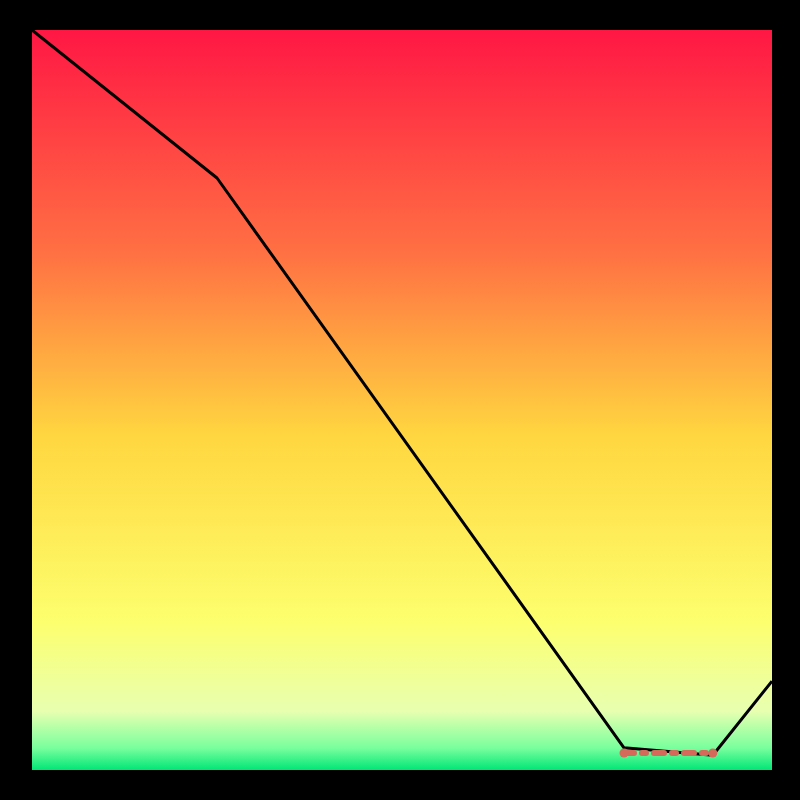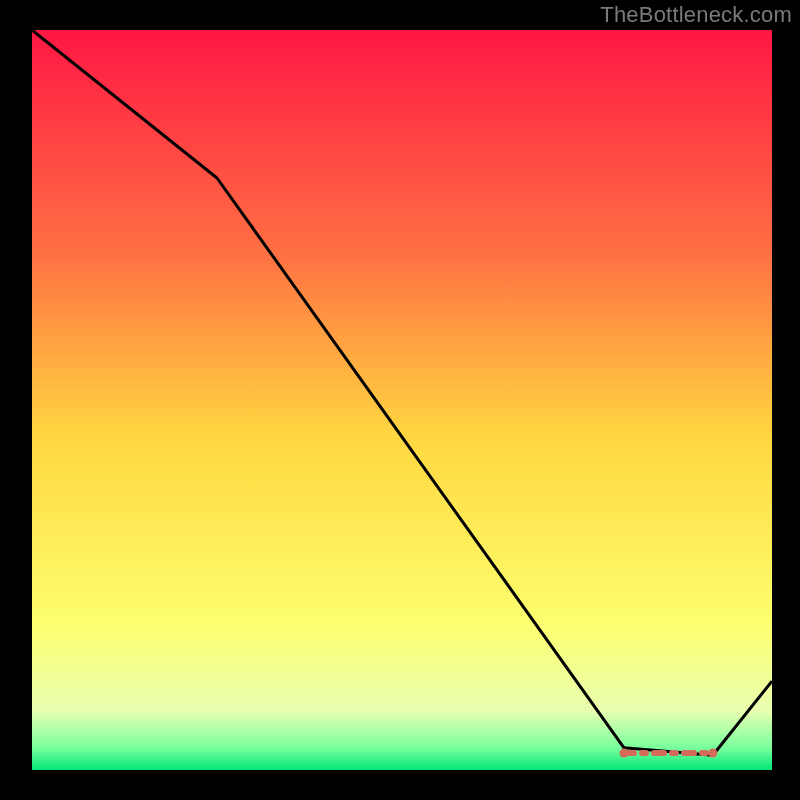--- a/index.html
+++ b/index.html
@@ -34,21 +34,20 @@
     overflow: hidden;
   }
   .plot svg {
     display: block;
   }
 </style>
 </head>
 <body>
 
 <div class="outer">
-  <div class="attribution">TheBottleneck.com</div>
   <div class="plot">
     <svg id="chart-svg" width="740" height="740" viewBox="0 0 740 740" preserveAspectRatio="none">
         <defs>
           <linearGradient id="bg-grad" x1="0" y1="0" x2="0" y2="1">
             <stop offset="0%" stop-color="#ff1744"></stop>
             <stop offset="30%" stop-color="#ff7043"></stop>
             <stop offset="55%" stop-color="#ffd740"></stop>
             <stop offset="80%" stop-color="#fdff6e"></stop>
             <stop offset="92%" stop-color="#e8ffb0"></stop>
             <stop offset="97%" stop-color="#7aff9e"></stop>

